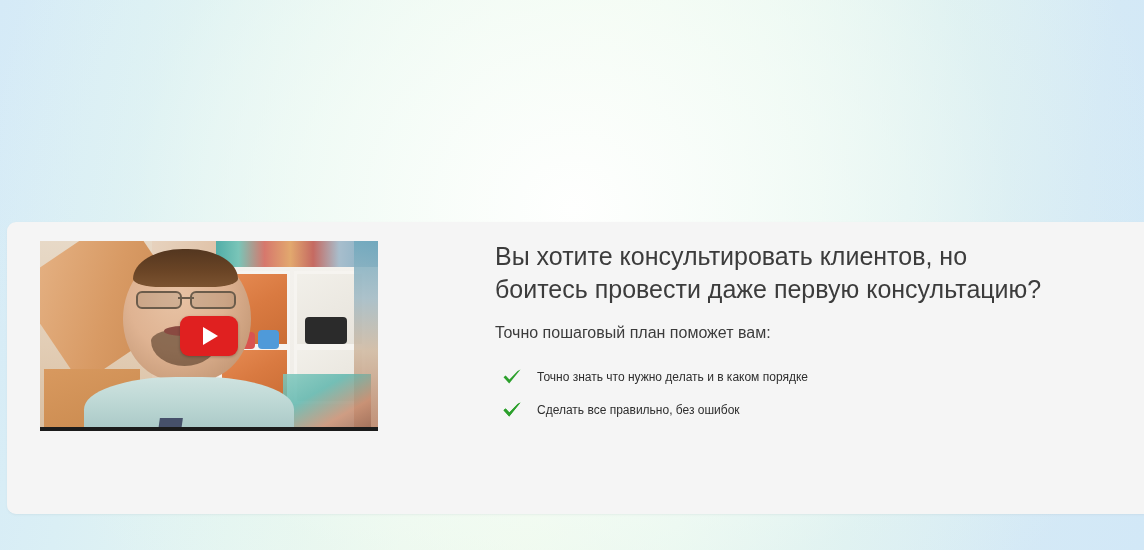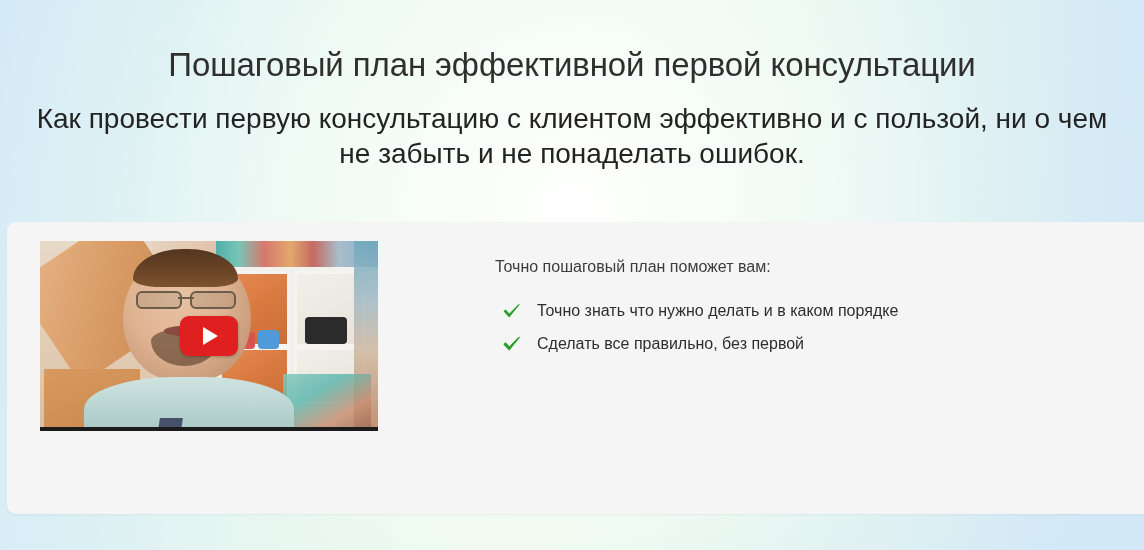--- a/index.html
+++ b/index.html
@@ -331,43 +331,39 @@
   .benefits {
     list-style: none;
     margin: 0;
     padding: 22px 0 0 0;
   }
 
   .benefit {
     position: relative;
     padding-left: 42px;
     margin-bottom: 11px;
-    font-size: 16px;
+    font-size: 12px;
     line-height: 22px;
     color: #2e2e2e;
   }
 
   .check-icon {
     position: absolute;
     left: 6px;
     top: 0px;
     width: 22px;
     height: 22px;
     display: block;
   }
 </style>
 </head>
 <body>
 
 <div class="page">
 
-  <div class="header">
-    <h1 class="headline">Пошаговый план эффективной первой консультации</h1>
-    <p class="subheadline">Как провести первую консультацию с клиентом эффективно и с пользой, ни о чем не забыть и не понаделать ошибок.</p>
-  </div>
 
   <div class="card">
     <div class="card-inner">
 
       <div class="video-wrap">
         <div class="video-thumb">
           <div class="scene-wall"></div>
           <div class="scene-wall-left"></div>
           <div class="scene-diag"></div>
           <div class="scene-diag2"></div>
@@ -403,20 +399,21 @@
 
           <div class="video-bottombar"></div>
         </div>
 
         <div class="play-button">
           <span class="play-triangle"></span>
         </div>
       </div>
 
       <div class="content">
+        <h2 class="lead">Вы хотите консультировать клиентов, но боитесь провести даже первую консультацию?</h2>
 
         <p class="sublead">Точно пошаговый план поможет вам:</p>
 
         <ul class="benefits">
           <li class="benefit">
             <span class="check-icon">
               <svg viewBox="0 0 22 22" width="22" height="22" aria-hidden="true">
                 <path d="M2.5 11.2 L8.2 17.4 L19.5 3.6 L16.6 5.0 L8.4 13.4 L4.6 9.4 Z" fill="#2ca02c"></path>
               </svg>
             </span>
@@ -428,21 +425,21 @@
                 <path d="M2.5 11.2 L8.2 17.4 L19.5 3.6 L16.6 5.0 L8.4 13.4 L4.6 9.4 Z" fill="#2ca02c"></path>
               </svg>
             </span>
           </li>
           <li class="benefit">
             <span class="check-icon">
               <svg viewBox="0 0 22 22" width="22" height="22" aria-hidden="true">
                 <path d="M2.5 11.2 L8.2 17.4 L19.5 3.6 L16.6 5.0 L8.4 13.4 L4.6 9.4 Z" fill="#2ca02c"></path>
               </svg>
             </span>
-            <span>Сделать все правильно, без первой</span>
+            <span>Сделать все правильно, без ошибок</span>
           </li>
         </ul>
       </div>
 
     </div>
   </div>
 
 </div>
 
 </body></html>

